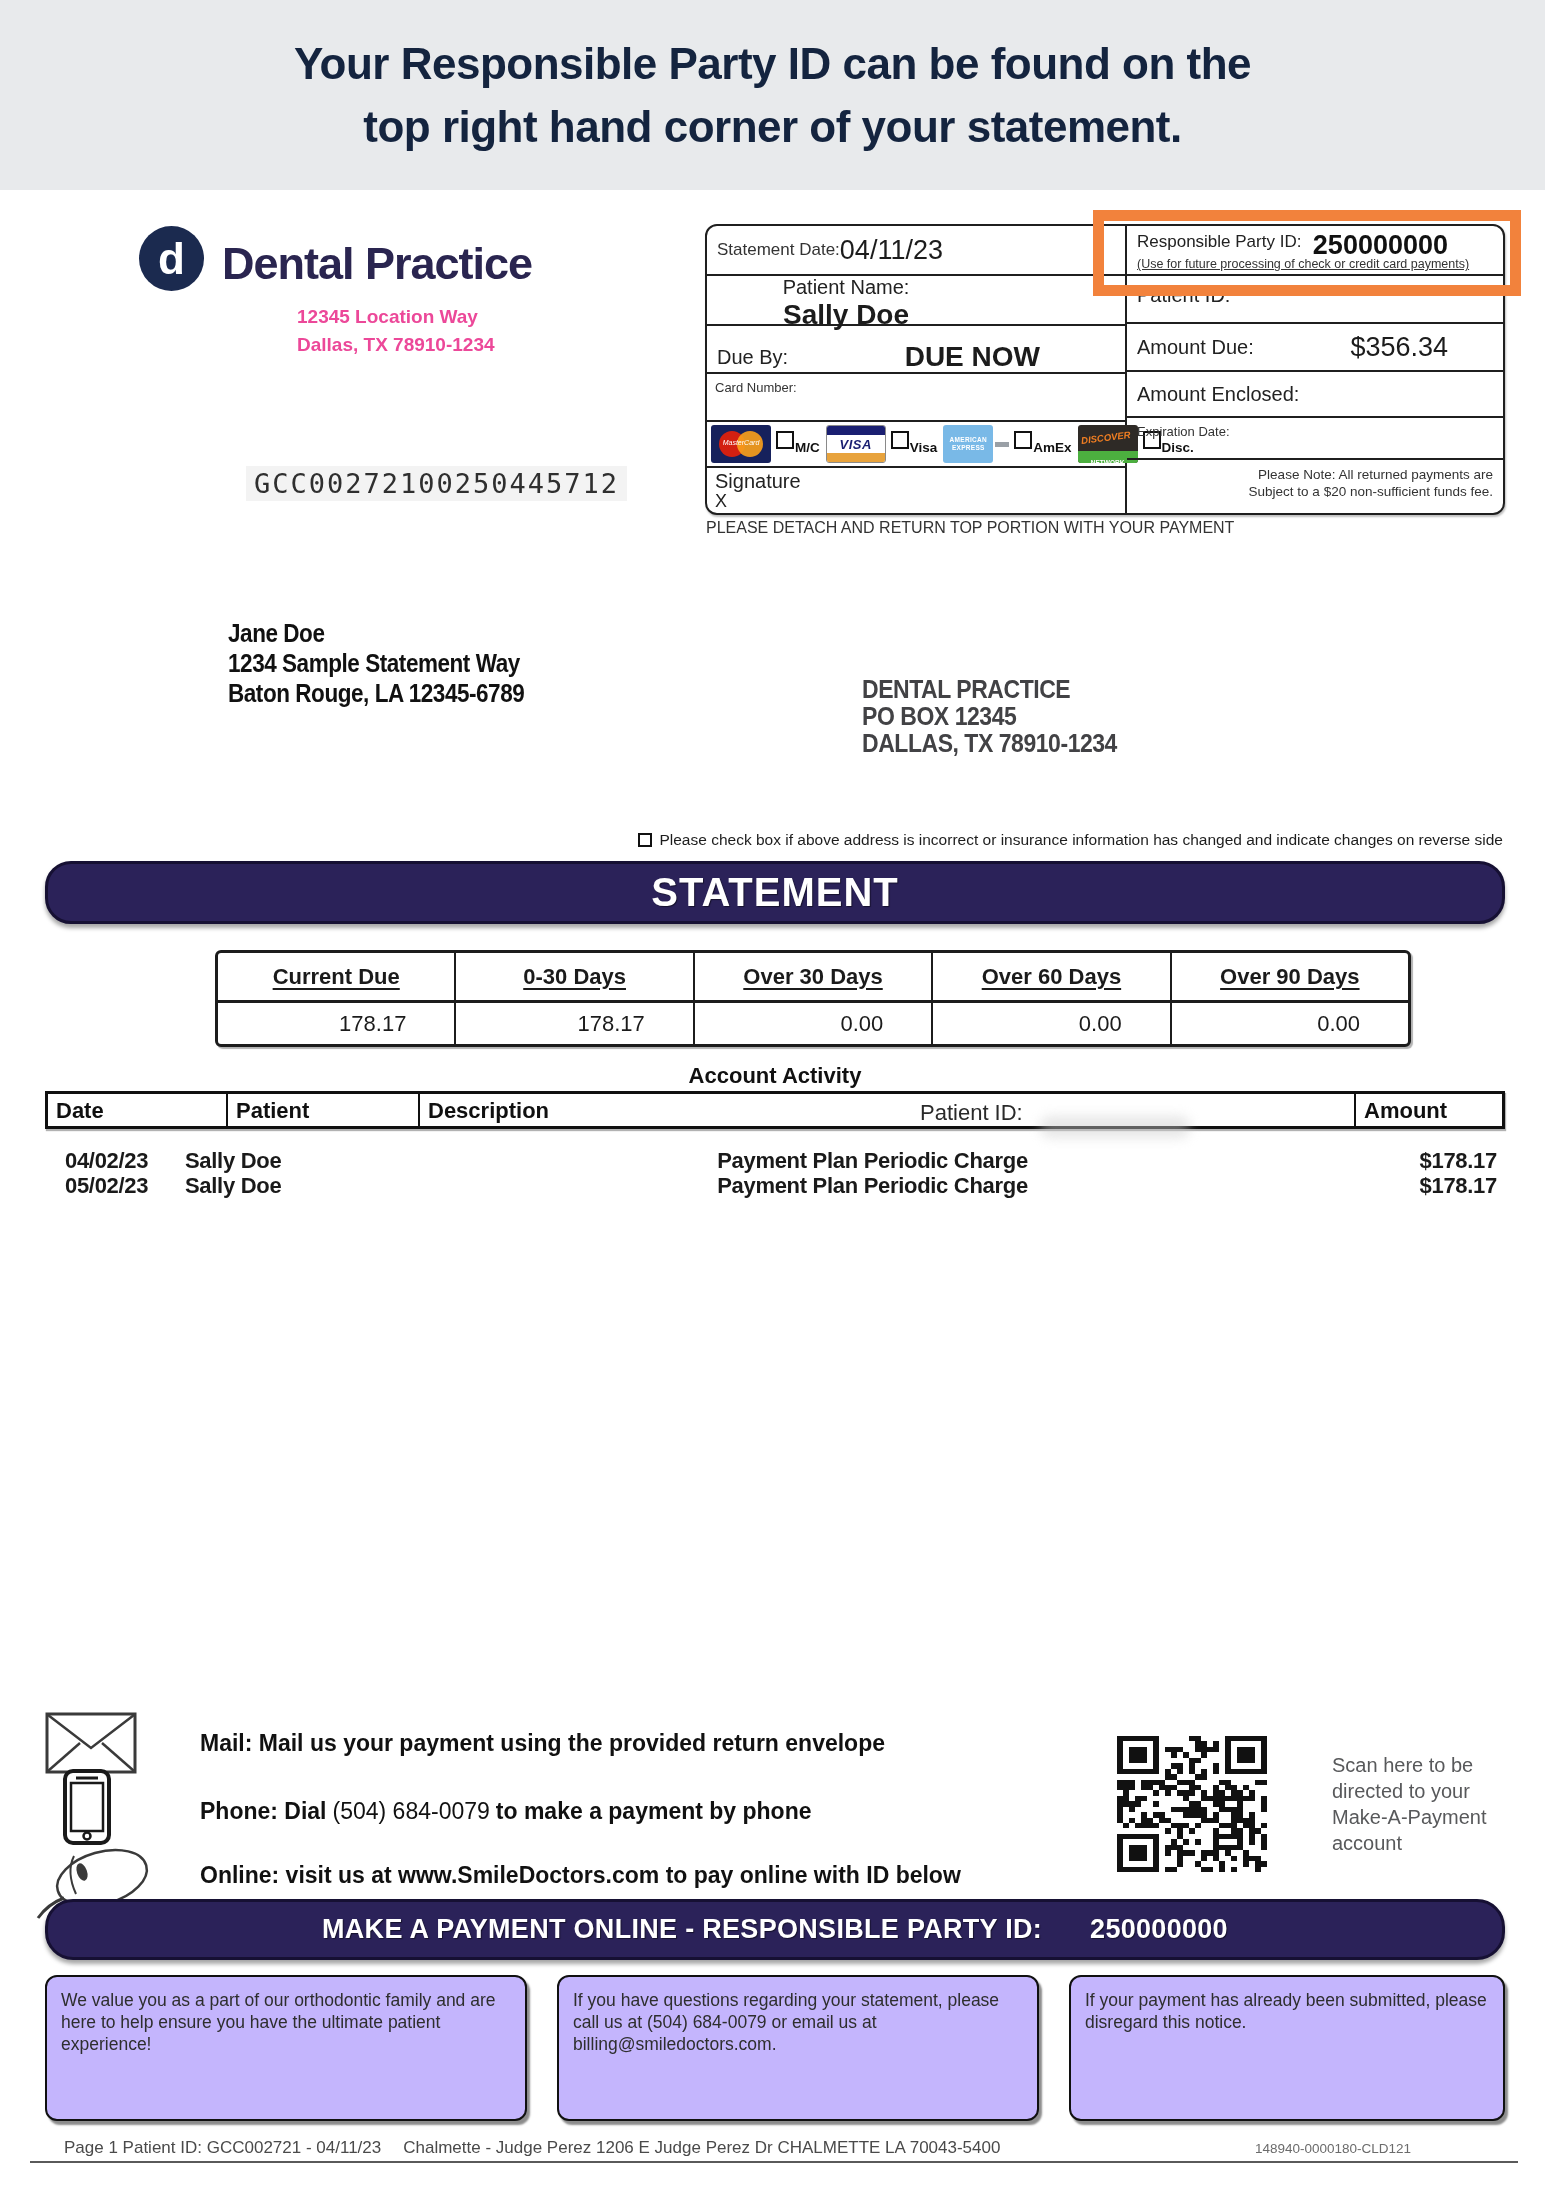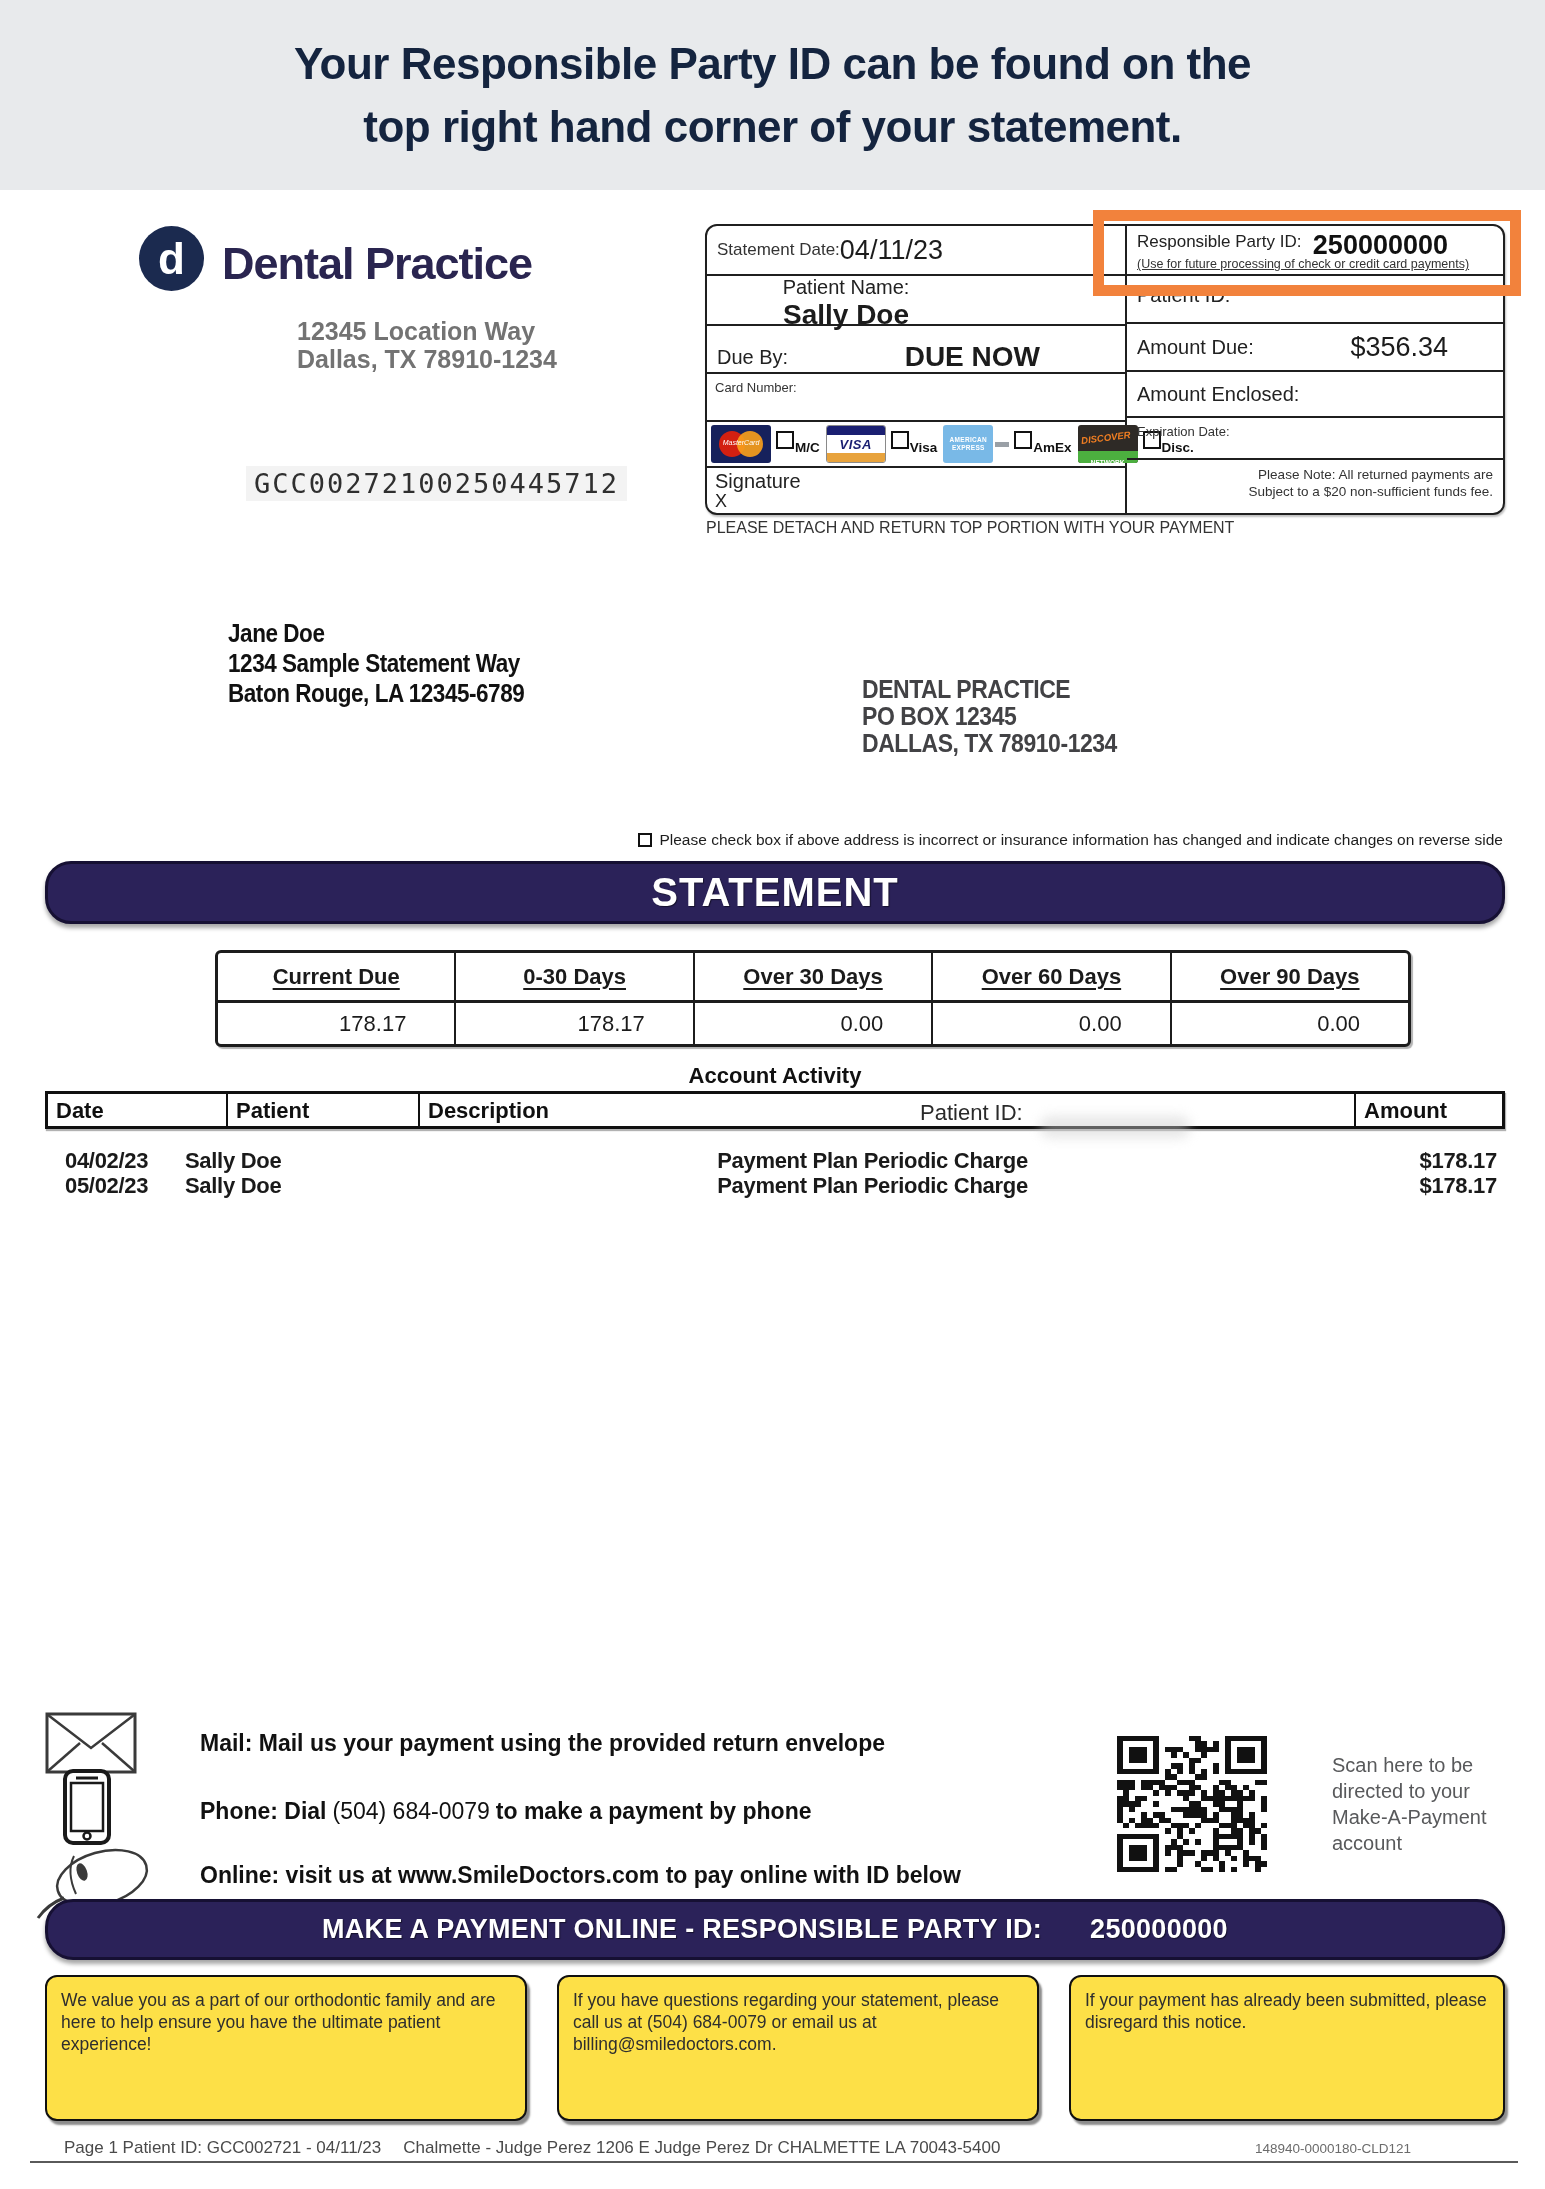--- a/index.html
+++ b/index.html
@@ -9,21 +9,21 @@
   
   .top-band{position:absolute;left:0;top:0;width:1545px;height:190px;background:#E8EAEC;
             display:flex;flex-direction:column;justify-content:center;align-items:center;}
   .top-band .t-line{font-size:44px;font-weight:bold;color:#14243F;line-height:63px;letter-spacing:-0.5px;}
 
   
   .logo-circle{position:absolute;left:139px;top:226px;width:65px;height:65px;border-radius:50%;
                background:#1B2A4F;display:flex;align-items:center;justify-content:center;
                color:#fff;font-size:44px;font-weight:bold;}
   .brand-name{position:absolute;left:222px;top:238px;font-size:45px;font-weight:bold;color:#2A2550;letter-spacing:-1px;}
-  .brand-addr{position:absolute;left:297px;top:317px;font-size:25px;font-weight:bold;color:#737373;line-height:28px;}
+  .brand-addr{position:absolute;left:297px;top:303px;font-size:19px;font-weight:bold;color:#ec4899;line-height:28px;}
 
   .ocr-num{position:absolute;left:246px;top:466px;font-family:"DejaVu Sans Mono",monospace;
            font-size:27px;color:#2F2F2F;background:#F3F3F3;padding:2px 8px;letter-spacing:2px;}
 
   
   .stub{position:absolute;left:705px;top:224px;width:800px;height:291px;border:2.5px solid #1F1F1F;
         border-radius:12px;display:flex;background:#fff;box-sizing:border-box;overflow:hidden;
         box-shadow:1px 2px 2px rgba(0,0,0,0.25);}
   .stub-col{display:flex;flex-direction:column;box-sizing:border-box;}
   .stub-left{width:420px;border-right:2.5px solid #1F1F1F;}
@@ -141,21 +141,21 @@
   .qr-box{position:absolute;left:1117px;top:1736px;width:150px;height:136px;background:#fff;}
   .qr-caption{position:absolute;left:1332px;top:1752px;font-size:20px;color:#58595B;line-height:26px;}
 
   
   .pay-banner{top:1899px;height:61px;border-radius:28px;}
   .pay-banner .banner-inner{display:flex;align-items:center;gap:48px;}
   .pay-banner .banner-text{font-size:27px;letter-spacing:.3px;}
 
   
   .info-box{position:absolute;top:1975px;height:146px;border:2.5px solid #101010;border-radius:12px;
-            box-sizing:border-box;background:#fde047;box-shadow:3px 4px 2px rgba(0,0,0,0.45);
+            box-sizing:border-box;background:#c4b5fd;box-shadow:3px 4px 2px rgba(0,0,0,0.45);
             padding:12px 14px;font-size:17.5px;color:#2e2e2e;line-height:22px;}
   .ib-1{left:45px;width:482px;}
   .ib-2{left:557px;width:482px;}
   .ib-3{left:1069px;width:436px;}
 
   
   .footer-line{position:absolute;left:30px;top:2161px;width:1488px;border-top:2.5px solid #5a5a5a;}
   .footer-left{position:absolute;left:64px;top:2138px;font-size:17px;color:#4a4a4a;display:flex;gap:22px;}
   .footer-right{position:absolute;left:1255px;top:2141px;font-size:13.5px;color:#6b6b6b;}
 </style>

